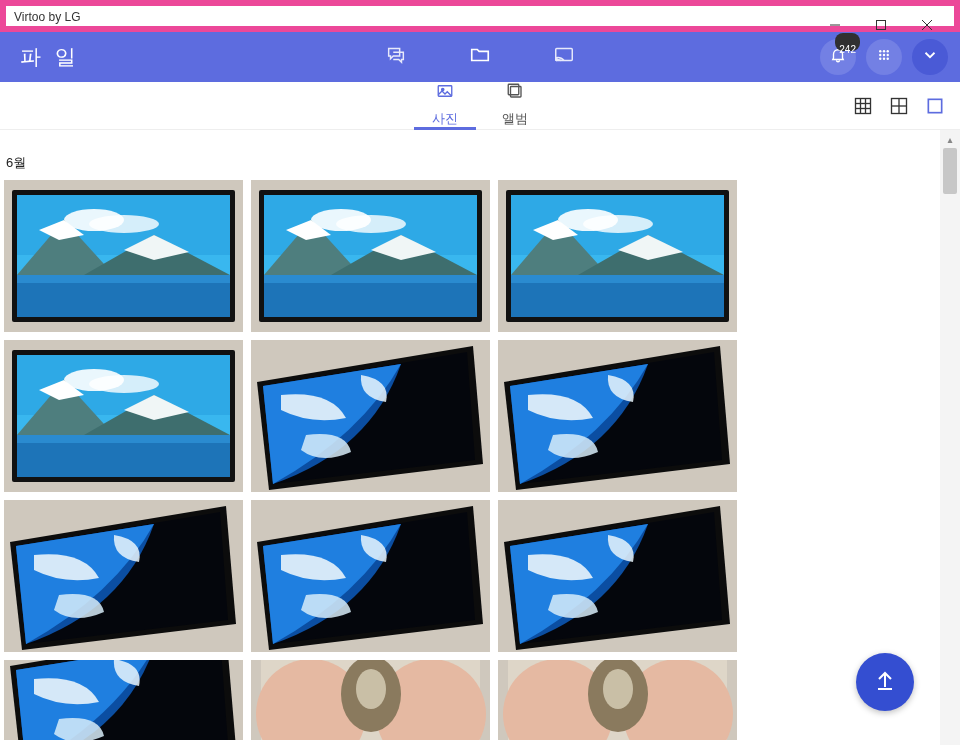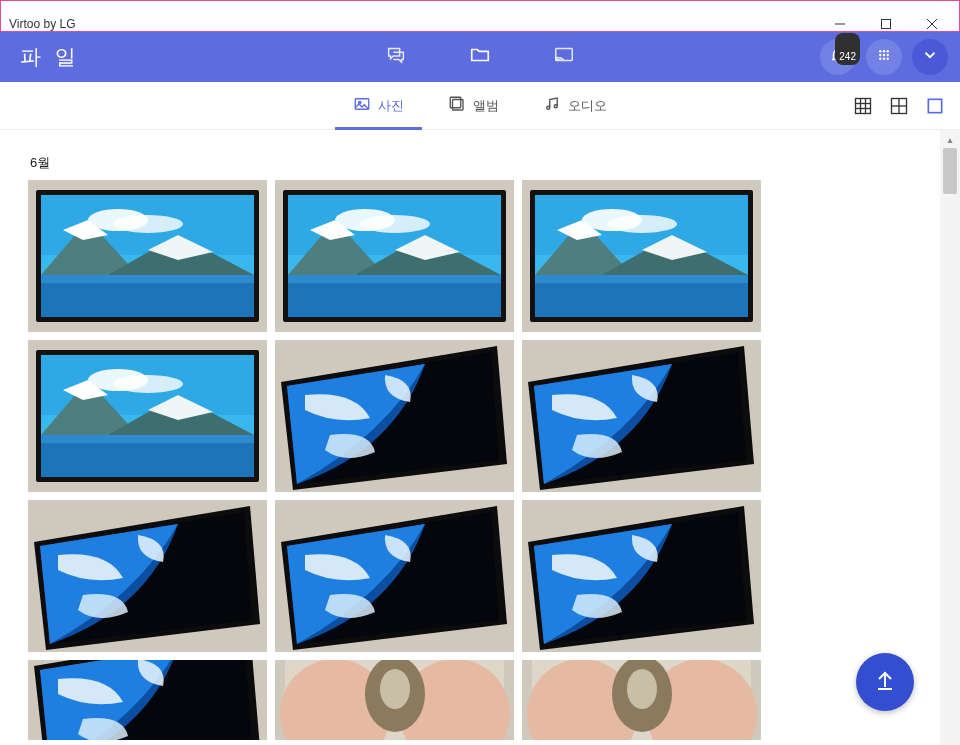--- a/index.html
+++ b/index.html
@@ -11,25 +11,24 @@
   height: 745px;
   overflow: hidden;
   position: relative;
 }
 
 
 .titlebar {
   height: 32px;
   background: #ffffff;
   display: flex;
-  align-items: center;
-  padding: 16px 4px 0 8px;
+  padding: 4px 4px 0 8px;
   font-size: 12px;
   color: #333;
-  border: 1px solid #ec4899;
+  border: 6px solid #ec4899;
 }
 .titlebar .title { flex: 0 0 auto; }
 .titlebar .spacer { flex: 1; }
 .titlebar .win-btn {
   width: 46px; height: 30px;
   display: flex; align-items: center; justify-content: center;
   color: #333;
 }
 .titlebar .win-btn svg { width: 10px; height: 10px; }
 
@@ -86,21 +85,21 @@
   display: flex; align-items: center; justify-content: center;
   position: relative;
   color: #fff;
 }
 .circle-btn.dark { background: #4a5ad6; }
 .circle-btn svg { width: 18px; height: 18px; }
 .badge {
   position: absolute;
   top: -6px; right: -4px;
   min-width: 22px; height: 16px;
-  padding: 16px 4px;
+  padding: 9px 4px;
   background: #303030;
   color: #fff;
   font-size: 10px;
   line-height: 16px;
   border-radius: 8px;
   text-align: center;
 }
 
 
 .subtabs {
@@ -113,20 +112,21 @@
   border-bottom: 1px solid #eee;
 }
 .stab {
   display: flex;
   align-items: center;
   gap: 7px;
   font-size: 13px;
   color: #555;
   height: 100%;
   position: relative;
+  flex-direction: column;
 }
 .stab.active { color: #5d6cdf; }
 .stab.active::after {
   content: "";
   position: absolute;
   bottom: -1px;
   left: -18px; right: -18px;
   height: 3px;
   background: #5d6cdf;
 }
@@ -148,21 +148,21 @@
   display: flex; align-items: center; justify-content: center;
 }
 .viewctrls .vbtn.active { color: #5d6cdf; }
 .viewctrls svg { width: 20px; height: 20px; }
 
 
 .content {
   position: absolute;
   top: 130px; left: 0; right: 0; bottom: 0;
   overflow: hidden;
-  padding: 14px 14px 0 28px;
+  padding: 14px 14px 0 4px;
 }
 .month-label {
   font-size: 13px;
   color: #222;
   margin: 10px 0 8px 2px;
 }
 .grid {
   display: flex;
   flex-wrap: wrap;
   gap: 8px;
@@ -369,30 +369,20 @@
   </div>
   <div class="stab">
     <span>
       <svg viewBox="0 0 24 24" fill="none" stroke="currentColor" stroke-width="1.8">
         <rect x="6" y="6" width="14" height="14" rx="1"></rect>
           <rect x="3" y="3" width="14" height="14" rx="1"></rect>
       </svg>
     </span>
     <span>앨범</span>
   </div>
-  <div class="stab">
-    <span>
-      <svg viewBox="0 0 24 24" fill="none" stroke="currentColor" stroke-width="1.8">
-        <path d="M9 17V6l10-2v11"></path>
-          <circle cx="7" cy="17" r="2"></circle>
-          <circle cx="17" cy="15" r="2"></circle>
-      </svg>
-    </span>
-    <span>오디오</span>
-  </div>
 
   <div class="viewctrls">
     <div class="vbtn">
       <svg viewBox="0 0 24 24" fill="none" stroke="currentColor" stroke-width="1.6">
         <rect x="3" y="3" width="18" height="18"></rect>
           <line x1="9" y1="3" x2="9" y2="21"></line>
           <line x1="15" y1="3" x2="15" y2="21"></line>
           <line x1="3" y1="9" x2="21" y2="9"></line>
           <line x1="3" y1="15" x2="21" y2="15"></line>
       </svg>

